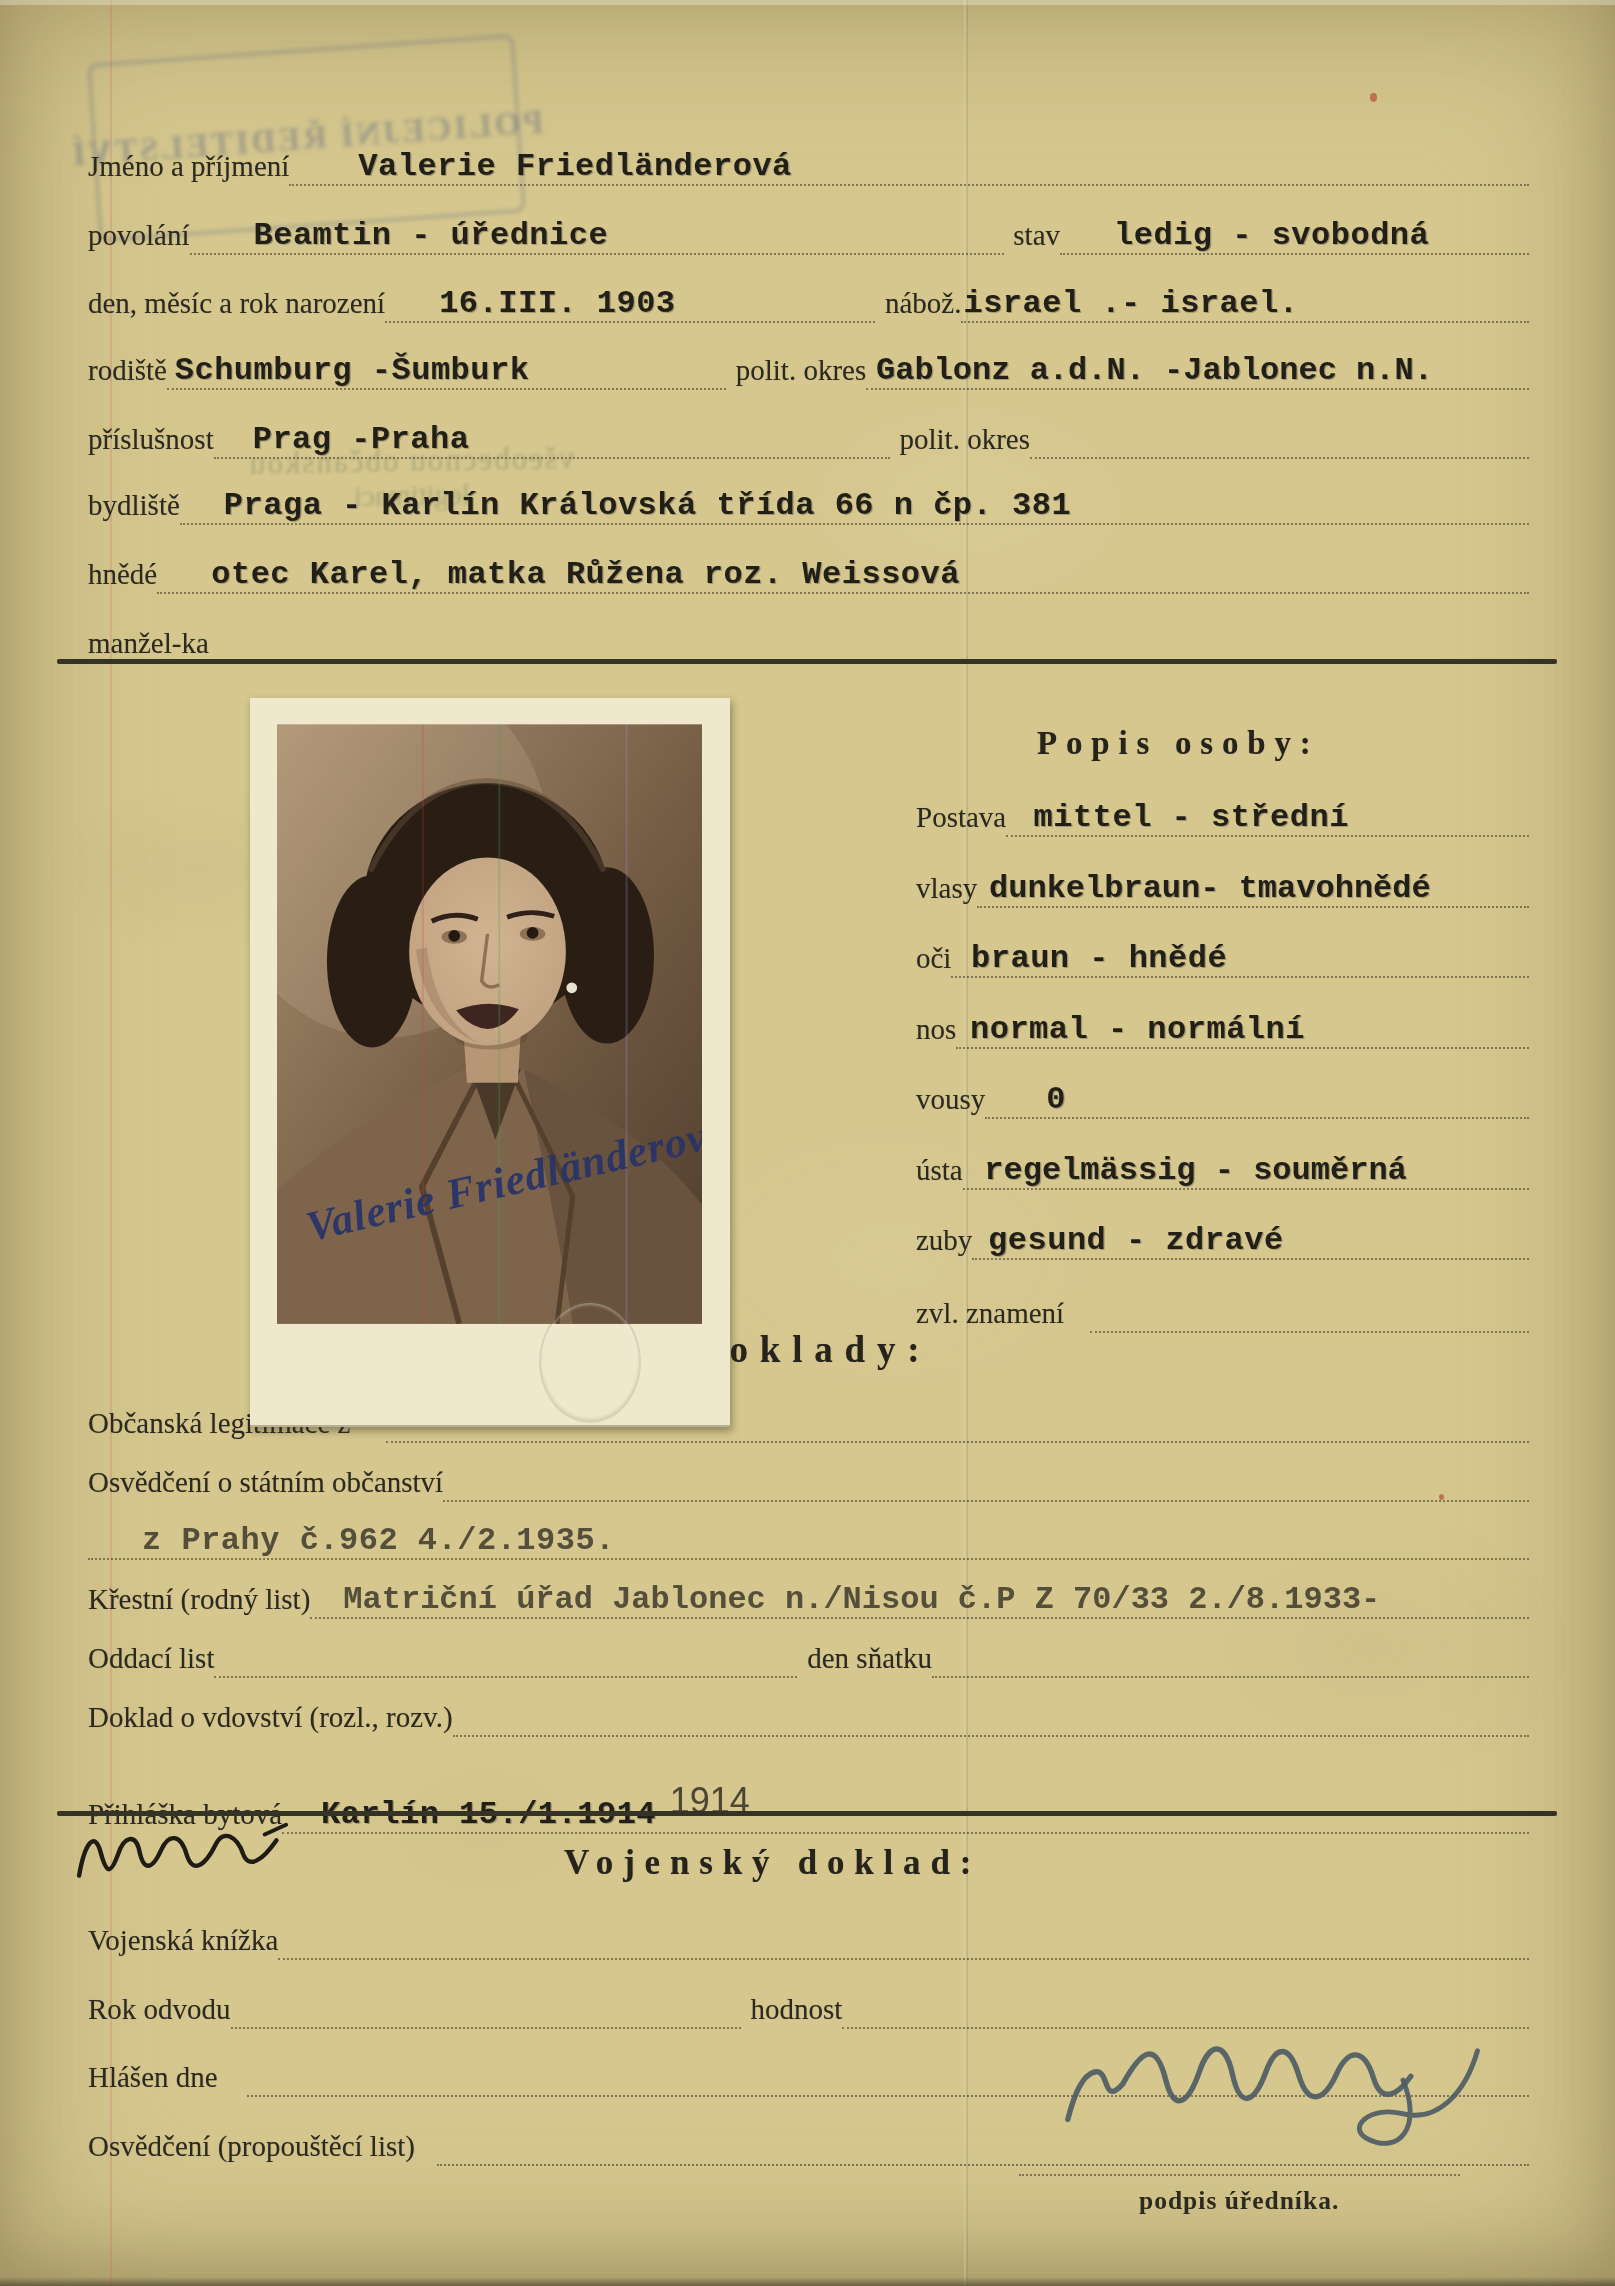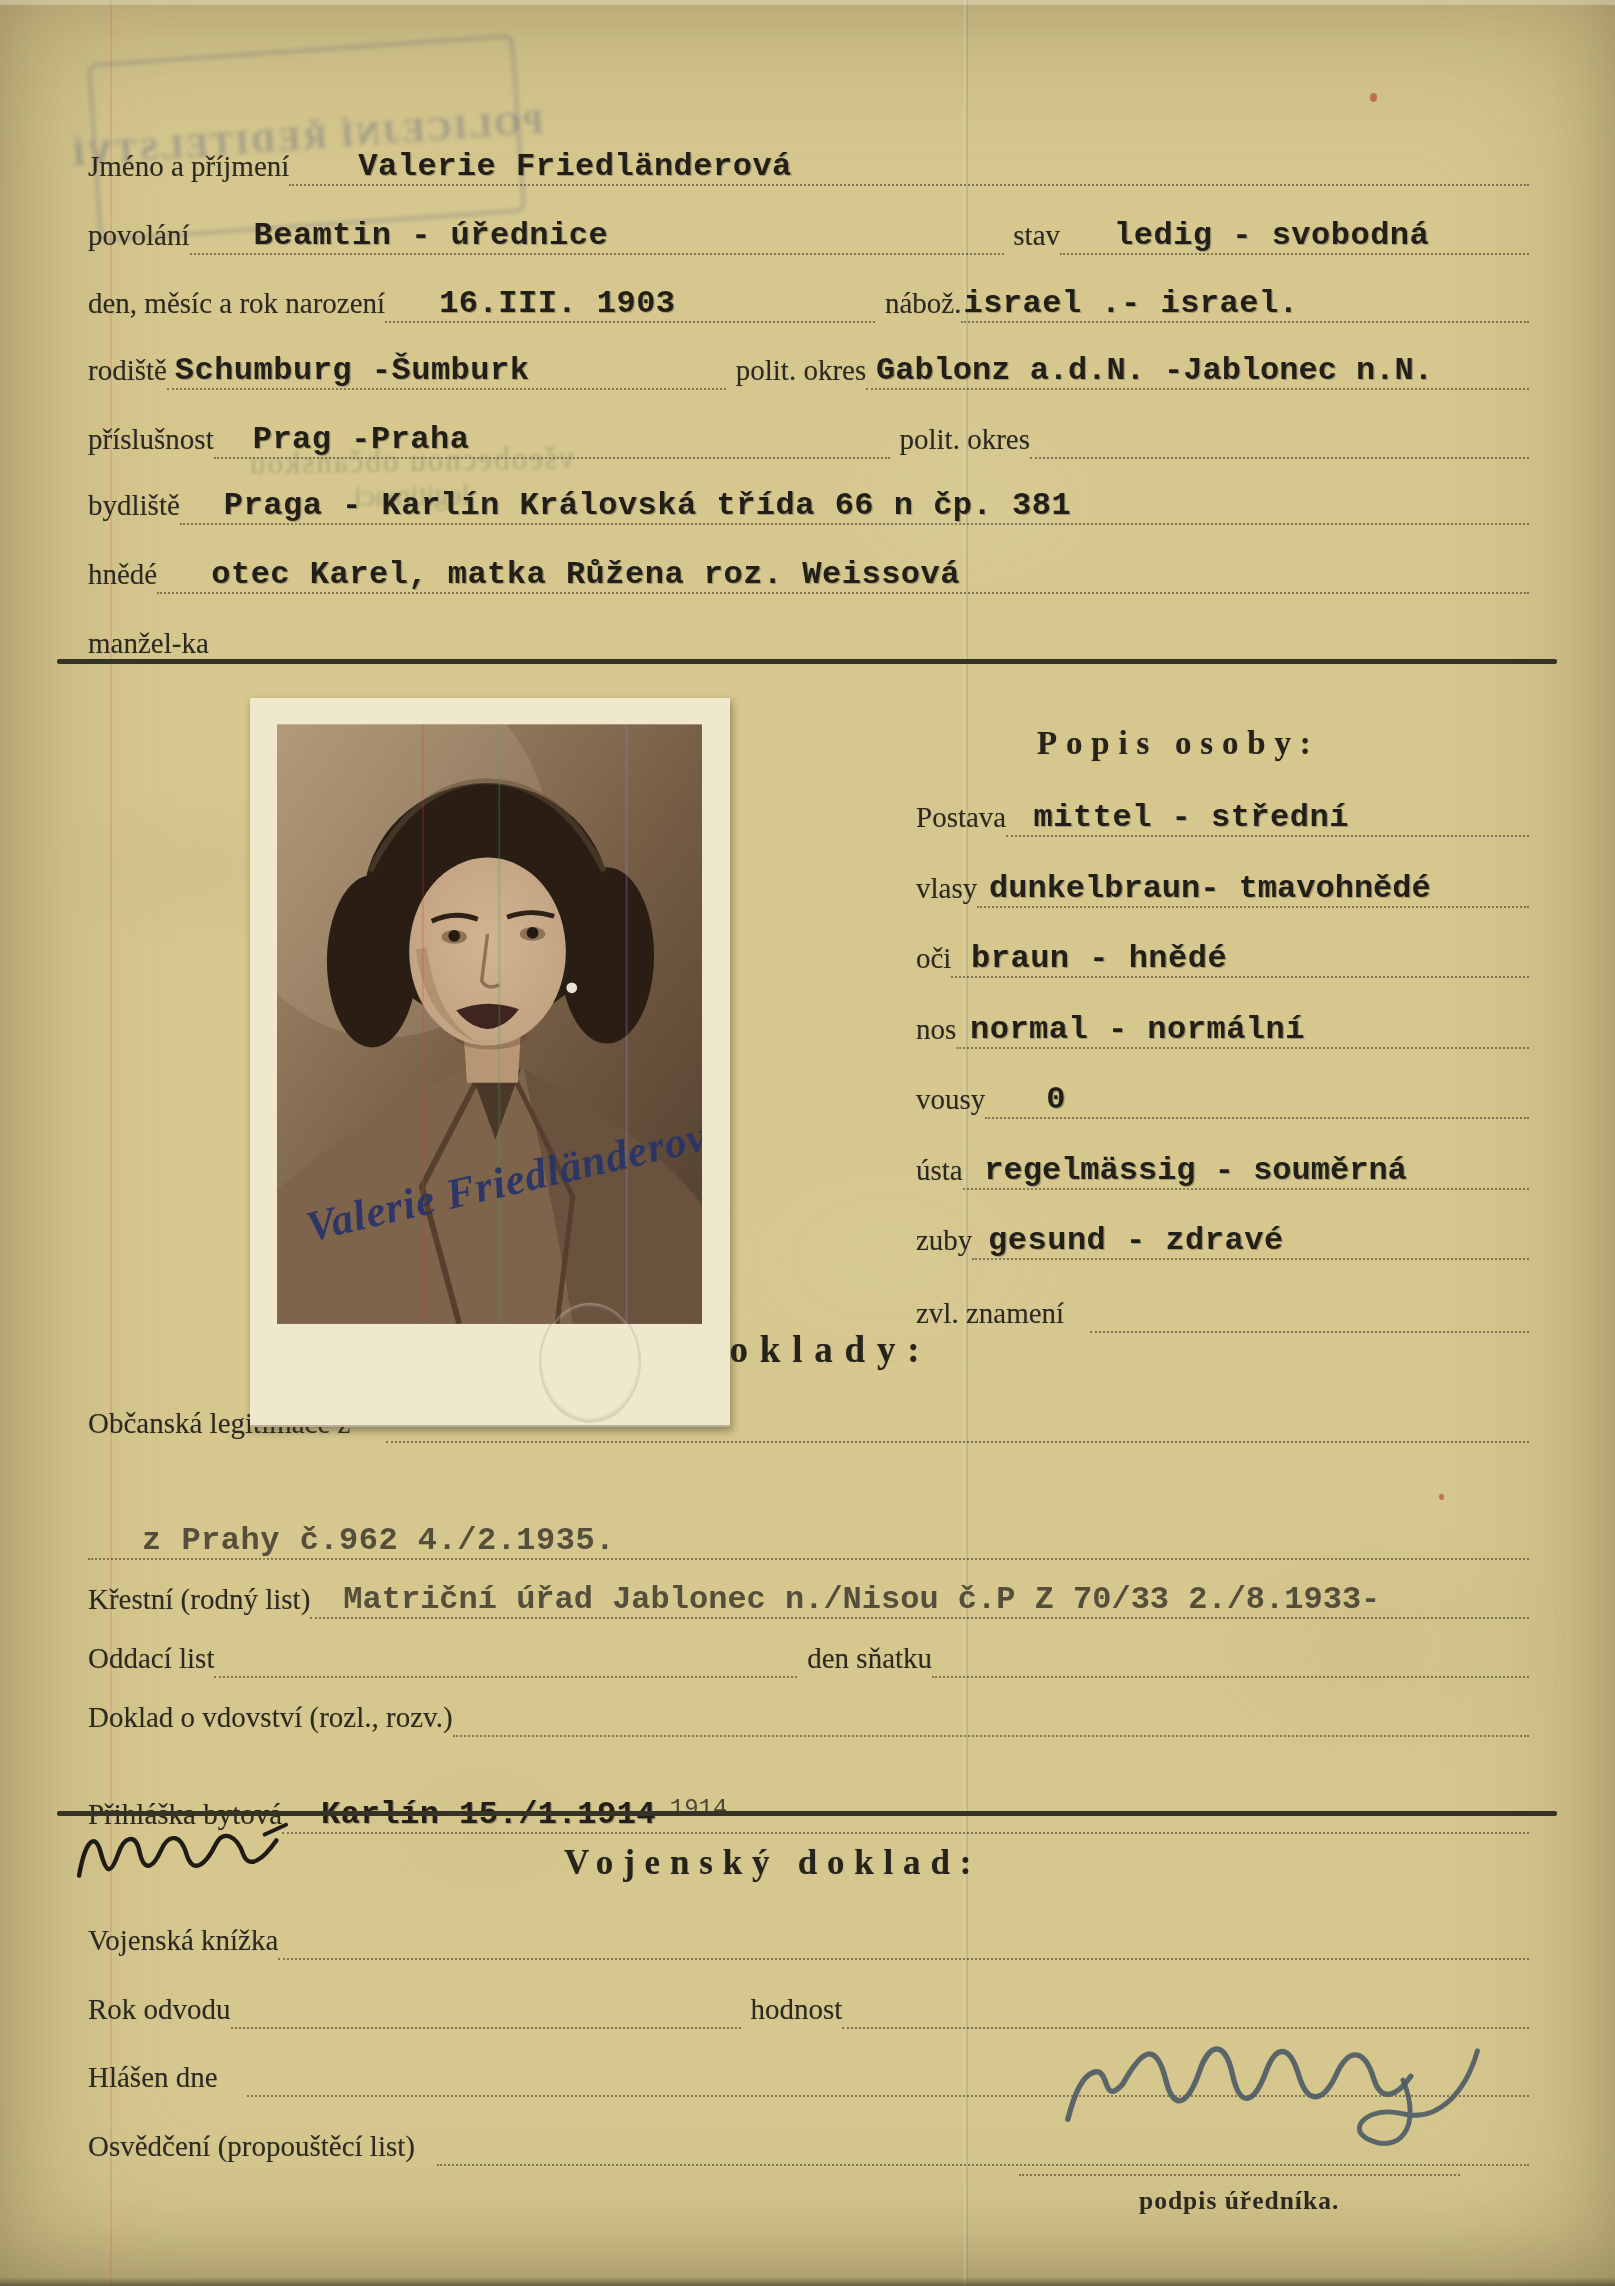--- a/index.html
+++ b/index.html
@@ -29,21 +29,21 @@
   
   .row{position:absolute;display:flex;align-items:flex-end;height:47px;}
   .lbl{font-size:29px;color:#2c2920;white-space:nowrap;padding-bottom:2.9px;flex:0 0 auto;text-shadow:0 0 1px rgba(44,41,32,.25);}
   .lbl2{margin-left:9.8px;}
   .dot{flex:1 1 auto;border-bottom:2.9px dotted rgba(72,64,44,.60);display:flex;align-items:flex-end;min-width:0;}
   .dotfix{flex:0 0 auto;}
   .typed{font-family:"Liberation Mono",monospace;font-weight:700;font-size:32px;color:#221f19;
     white-space:nowrap;position:relative;margin-bottom:-1px;letter-spacing:0.5px;
     text-shadow:1.2px 1.2px 0 rgba(34,31,25,.28);}
   .typed.faded{color:rgba(48,44,35,.78);text-shadow:none;}
-  .typed-light{font-family:Liberation Mono, monospace;font-weight:400;font-size:24px;color:rgba(42,38,30,.8);
+  .typed-light{font-family:Liberation Sans, sans-serif;font-weight:400;font-size:36px;color:rgba(42,38,30,.8);
     white-space:nowrap;position:relative;margin-bottom:9.8px;margin-left:13.7px;}
 
   .rule{position:absolute;left:57px;width:1500px;height:4.9px;background:#353226;border-radius:2px;}
 
   .h-title{position:absolute;font-weight:700;color:#26231b;white-space:nowrap;text-shadow:0 0 1px rgba(38,35,27,.3);}
   .h-popis{font-size:33px;letter-spacing:8.8px;}
   .h-doklady{font-size:37px;letter-spacing:11.8px;z-index:1;}
   .h-vojensky{font-size:35px;letter-spacing:9.8px;}
 
   
@@ -257,20 +257,26 @@
   </div>
 
   <div class="h-title h-doklady" style="left:691px;top:1328px">Doklady:</div>
 
   <div class="row" style="left:88px;top:1396px;width:1441px">
     <span class="lbl">Občanská legitimace z</span>
     <span class="dot" style="margin-left:35px">
         <span class="typed"></span>
       </span>
   </div>
+  <div class="row" style="left:88px;top:1455px;width:1441px">
+    <span class="lbl">Osvědčení o státním občanství</span>
+    <span class="dot">
+        <span class="typed"></span>
+      </span>
+  </div>
   <div class="row" style="left:88px;top:1513px;width:1441px">
     <span class="dot">
         <span class="typed faded" style="padding-left:54px">z Prahy č.962 4./2.1935.</span>
       </span>
   </div>
   <div class="row" style="left:88px;top:1572px;width:1441px">
     <span class="lbl">Křestní (rodný list)</span>
     <span class="dot">
         <span class="typed faded" style="padding-left:33px;letter-spacing:0">Matriční úřad Jablonec n./Nisou č.P Z 70/33 2./8.1933-</span>
       </span>

